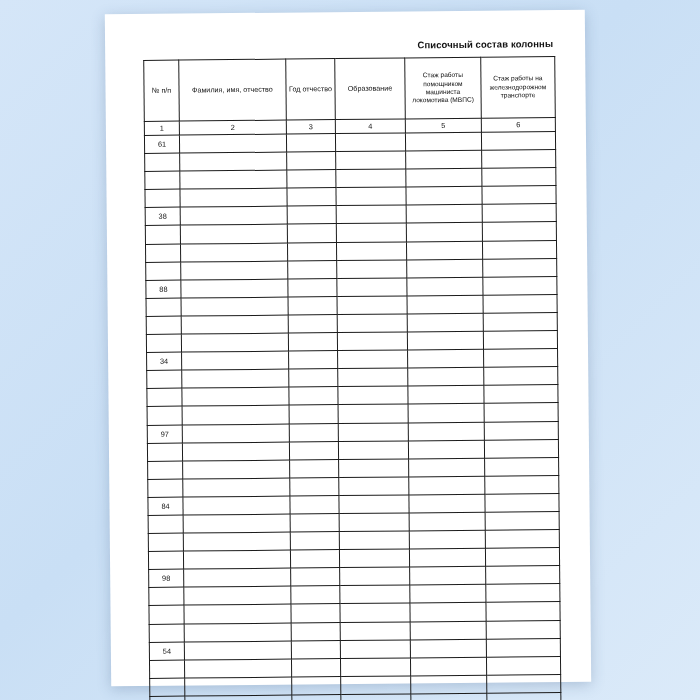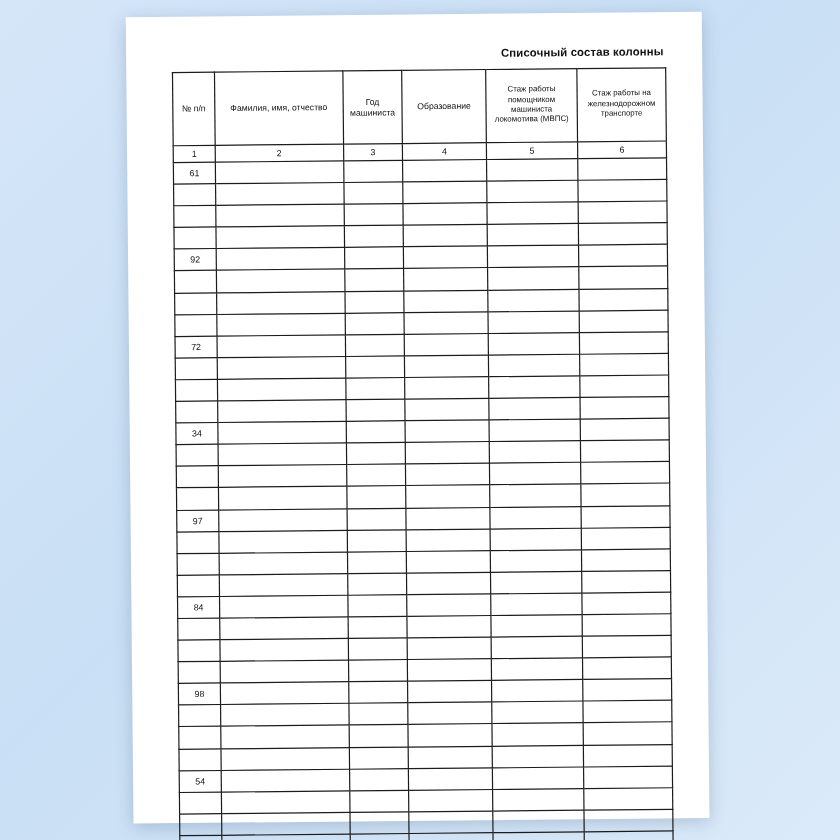--- a/index.html
+++ b/index.html
@@ -106,21 +106,21 @@
             <col class="c2">
             <col class="c3">
             <col class="c4">
             <col class="c5">
             <col class="c6">
         </colgroup>
         <thead>
           <tr>
             <th class="hcell">№ п/п</th>
             <th class="hcell">Фамилия, имя, отчество</th>
-            <th class="hcell">Год машиниста</th>
+            <th class="hcell">Год отчество</th>
             <th class="hcell">Образование</th>
             <th class="hcell small">Стаж работы помощником машиниста локомотива (МВПС)</th>
             <th class="hcell small">Стаж работы на железнодорожном транспорте</th>
           </tr>
           <tr class="numrow">
             <td>1</td>
             <td>2</td>
             <td>3</td>
             <td>4</td>
             <td>5</td>
@@ -154,53 +154,53 @@
             </tr>
             <tr class="datarow">
               <td class="cnum"></td>
               <td></td>
               <td></td>
               <td></td>
               <td></td>
               <td></td>
             </tr>
             <tr class="datarow">
-              <td class="cnum">92</td>
-              <td></td>
-              <td></td>
-              <td></td>
-              <td></td>
-              <td></td>
-            </tr>
-            <tr class="datarow">
-              <td class="cnum"></td>
-              <td></td>
-              <td></td>
-              <td></td>
-              <td></td>
-              <td></td>
-            </tr>
-            <tr class="datarow">
-              <td class="cnum"></td>
-              <td></td>
-              <td></td>
-              <td></td>
-              <td></td>
-              <td></td>
-            </tr>
-            <tr class="datarow">
-              <td class="cnum"></td>
-              <td></td>
-              <td></td>
-              <td></td>
-              <td></td>
-              <td></td>
-            </tr>
-            <tr class="datarow">
-              <td class="cnum">72</td>
+              <td class="cnum">38</td>
+              <td></td>
+              <td></td>
+              <td></td>
+              <td></td>
+              <td></td>
+            </tr>
+            <tr class="datarow">
+              <td class="cnum"></td>
+              <td></td>
+              <td></td>
+              <td></td>
+              <td></td>
+              <td></td>
+            </tr>
+            <tr class="datarow">
+              <td class="cnum"></td>
+              <td></td>
+              <td></td>
+              <td></td>
+              <td></td>
+              <td></td>
+            </tr>
+            <tr class="datarow">
+              <td class="cnum"></td>
+              <td></td>
+              <td></td>
+              <td></td>
+              <td></td>
+              <td></td>
+            </tr>
+            <tr class="datarow">
+              <td class="cnum">88</td>
               <td></td>
               <td></td>
               <td></td>
               <td></td>
               <td></td>
             </tr>
             <tr class="datarow">
               <td class="cnum"></td>
               <td></td>
               <td></td>

